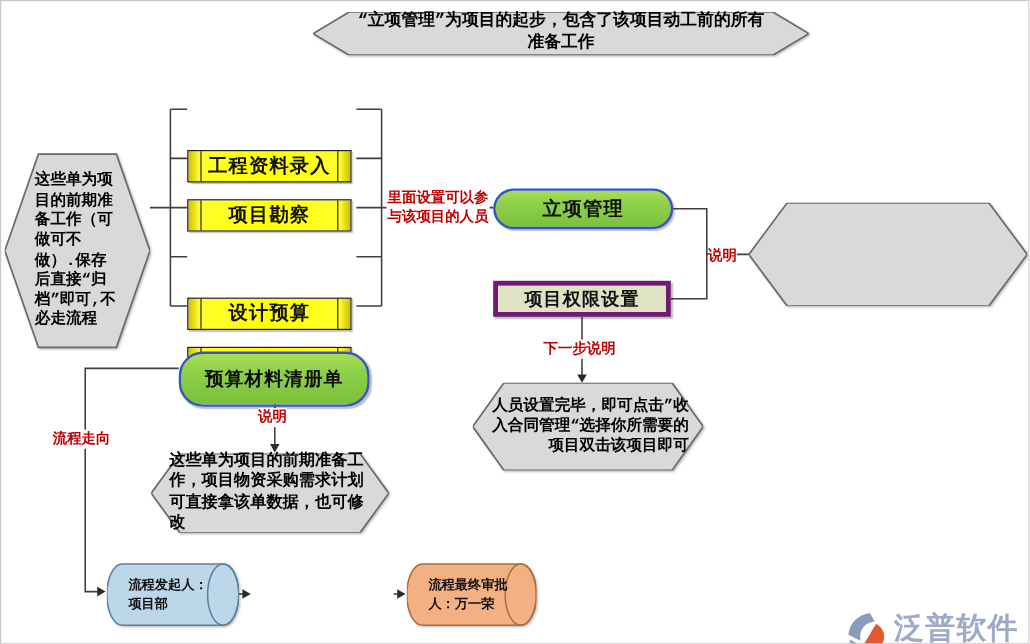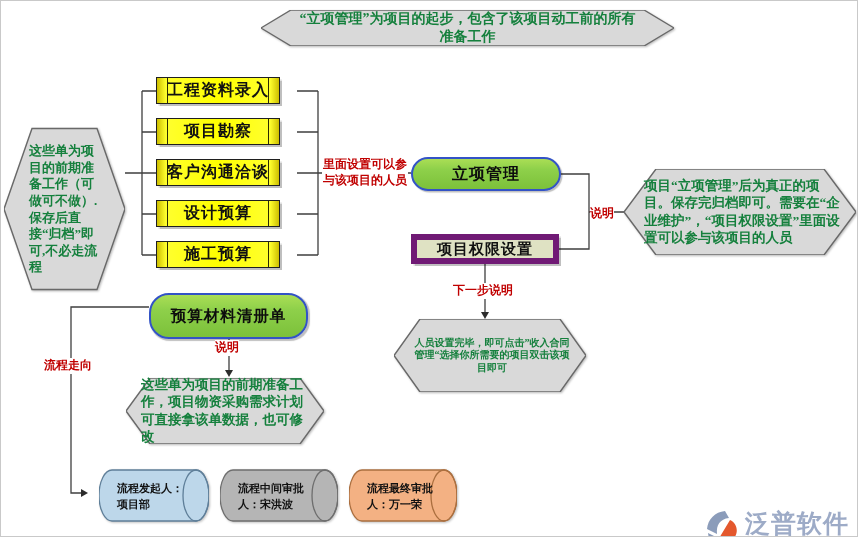--- a/index.html
+++ b/index.html
@@ -6,53 +6,54 @@
   .canvas{
     position:relative;width:858px;height:537px;background:#ffffff;
     border:1px solid #c9c9c9;box-sizing:border-box;overflow:hidden;
     font-family:"Liberation Serif","DejaVu Serif",serif;color:#111;
   }
   
   .wires{position:absolute;left:0;top:0;width:858px;height:537px;}
   
   .hex{position:absolute;}
   .hex svg{position:absolute;left:0;top:0;width:100%;height:100%;filter:drop-shadow(1.5px 1.5px 1px rgba(0,0,0,.28));}
-  .hex .txt{position:absolute;font-weight:bold;color:#15803d;line-height:1.28;}
+  .hex .txt{position:absolute;font-weight:bold;color:#000000;line-height:1.28;font-family:Liberation Mono, monospace;}
   
   .ybox{
-    position:absolute;left:155px;width:124px;height:27px;box-sizing:border-box;
+    position:absolute;left:155px;width:137px;height:27px;box-sizing:border-box;
     background:linear-gradient(90deg,#cdbe00 0,#ffff2e 9px,#ffff00 50%,#ffff2e calc(100% - 9px),#cdbe00 100%);
     border:1.6px solid #1f1f1f;display:flex;align-items:center;justify-content:center;
     font-weight:bold;font-size:16px;letter-spacing:1px;
     box-shadow:1.5px 1.5px 1px rgba(0,0,0,.25);
+    margin-top:48px;
   }
   .ybox::before,.ybox::after{content:"";position:absolute;top:0;bottom:0;width:0;border-left:1.4px solid #2a2a00;}
   .ybox::before{left:10px;} .ybox::after{right:10px;}
   
   .stadium{
     position:absolute;box-sizing:border-box;border-radius:20px;
     background:linear-gradient(180deg,#aade55 0,#8ed04a 35%,#7cc13a 100%);
     border:2.2px solid #3353c6;display:flex;align-items:center;justify-content:center;
     font-weight:bold;font-size:16px;letter-spacing:1px;color:#0d0d0d;
     box-shadow:1.5px 1.5px 1px rgba(0,0,0,.25);
   }
   
   .redrect{
-    position:absolute;box-sizing:border-box;background:#dfe2c3;border:6px solid #701a75;
+    position:absolute;box-sizing:border-box;background:#dfe2c3;border:4px solid #701a75;
     display:flex;align-items:center;justify-content:center;font-weight:bold;font-size:15px;letter-spacing:1px;
     box-shadow:1.5px 1.5px 1px rgba(0,0,0,.25);
   }
   
   .rlabel{
     position:absolute;color:#c00000;font-weight:bold;font-size:12px;line-height:1.3;
     background:#ffffff;text-align:center;white-space:nowrap;
   }
   .rlabel.wrap{white-space:normal;}
   
-  .cyl{position:absolute;height:53px;margin-left:10px;}
+  .cyl{position:absolute;height:53px;}
   .cyl svg{position:absolute;left:0;top:0;width:100%;height:100%;filter:drop-shadow(1.2px 1.2px 1px rgba(0,0,0,.25));}
   .cyl .txt{position:absolute;left:18px;top:50%;transform:translateY(-50%);font-weight:bold;font-size:11px;line-height:1.5;color:#111;}
   
   .logo{position:absolute;left:700px;top:505px;width:156px;height:48px;}
   .logo .brand{position:absolute;left:44px;top:1px;font-size:25px;font-weight:bold;color:#9dabc7;letter-spacing:1px;font-family:"Liberation Sans",sans-serif;}
   .logo .url{position:absolute;left:40px;top:31px;font-size:13px;font-weight:bold;color:#e4582d;font-family:"Liberation Sans",sans-serif;}
 </style>
 </head>
 <body>
 
@@ -85,45 +86,43 @@
 
   <div class="hex" style="left:3px;top:105px;width:121px;height:206px;">
     <svg viewBox="0 0 121 161">
       <polygon points="0,80.5 28,0 93,0 121,80.5 93,161 28,161" fill="#d9d9d9" stroke="#696969" stroke-width="1.4"></polygon>
     </svg>
     <div class="txt" style="left:25px;width:70px;top:50%;transform:translateY(-50%);font-size:13px;text-align:left;">这些单为项目的前期准备工作（可做可不做）.保存后直接“归档”即可,不必走流程</div>
   </div>
 
   <div class="ybox" style="top:76px;">工程资料录入</div>
   <div class="ybox" style="top:117px;">项目勘察</div>
-  <div class="ybox" style="top:158px;">客户沟通洽谈</div>
   <div class="ybox" style="top:199px;">设计预算</div>
   <div class="ybox" style="top:240px;">施工预算</div>
 
   <div class="rlabel wrap" style="left:321px;top:156px;width:86px;">里面设置可以参与该项目的人员</div>
 
   <div class="stadium" style="left:410px;top:156px;width:150px;height:34px;">立项管理</div>
 
   <div class="redrect" style="left:410px;top:233px;width:148px;height:30px;">项目权限设置</div>
 
   <div class="hex" style="left:623px;top:168px;width:232px;height:86px;">
     <svg viewBox="0 0 232 86">
       <polygon points="0,43 32,0 200,0 232,43 200,86 32,86" fill="#d9d9d9" stroke="#696969" stroke-width="1.4"></polygon>
     </svg>
-    <div class="txt" style="left:20px;width:197px;top:50%;transform:translateY(-50%);font-size:13.5px;text-align:left;">项目“立项管理”后为真正的项目。保存完归档即可。需要在“企业维护”，“项目权限设置”里面设置可以参与该项目的人员</div>
   </div>
 
   <div class="rlabel" style="left:589px;top:205px;">说明</div>
   <div class="rlabel" style="left:452px;top:282px;">下一步说明</div>
 
   <div class="hex" style="left:393px;top:318px;width:192px;height:73px;">
     <svg viewBox="0 0 192 73">
       <polygon points="0,36.5 26,0 166,0 192,36.5 166,73 26,73" fill="#d9d9d9" stroke="#696969" stroke-width="1.4"></polygon>
     </svg>
-    <div class="txt" style="left:16px;width:164px;top:50%;transform:translateY(-50%);font-size:10px;text-align:center;">人员设置完毕，即可点击”收入合同管理“选择你所需要的项目双击该项目即可</div>
+    <div class="txt" style="left:16px;width:164px;top:50%;transform:translateY(-50%);font-size:13px;text-align:right;">人员设置完毕，即可点击”收入合同管理“选择你所需要的项目双击该项目即可</div>
   </div>
 
   <div class="stadium" style="left:148px;top:292px;width:159px;height:46px;font-size:15.5px;">预算材料清册单</div>
 
   <div class="rlabel" style="left:214px;top:339px;">说明</div>
 
   <div class="hex" style="left:125px;top:377px;width:198px;height:66px;">
     <svg viewBox="0 0 198 66">
       <polygon points="0,33 24,0 174,0 198,33 174,66 24,66" fill="#d9d9d9" stroke="#696969" stroke-width="1.4"></polygon>
     </svg>
@@ -133,27 +132,20 @@
   <div class="rlabel" style="left:43px;top:357px;">流程走向</div>
 
   <div class="cyl" style="left:88px;top:468px;width:110px;">
     <svg viewBox="0 0 110 53">
       <path d="M13,1 H97 A13,25.5 0 0 1 97,52 H13 A13,25.5 0 0 1 13,1 Z" fill="#bdd7ea" stroke="#5f7f99" stroke-width="1.3"></path>
       <ellipse cx="97" cy="26.5" rx="13" ry="25.5" fill="none" stroke="#5f7f99" stroke-width="1.3"></ellipse>
     </svg>
     <div class="txt" style="width:76px;">流程发起人：项目部</div>
   </div>
 
-  <div class="cyl" style="left:209px;top:468px;width:118px;">
-    <svg viewBox="0 0 118 53">
-      <path d="M13,1 H105 A13,25.5 0 0 1 105,52 H13 A13,25.5 0 0 1 13,1 Z" fill="#b5b5b5" stroke="#6e6e6e" stroke-width="1.3"></path>
-      <ellipse cx="105" cy="26.5" rx="13" ry="25.5" fill="none" stroke="#6e6e6e" stroke-width="1.3"></ellipse>
-    </svg>
-    <div class="txt" style="width:80px;">流程中间审批人：宋洪波</div>
-  </div>
 
   <div class="cyl" style="left:338px;top:468px;width:108px;">
     <svg viewBox="0 0 108 53">
       <path d="M13,1 H95 A13,25.5 0 0 1 95,52 H13 A13,25.5 0 0 1 13,1 Z" fill="#f3b183" stroke="#ab6f3f" stroke-width="1.3"></path>
       <ellipse cx="95" cy="26.5" rx="13" ry="25.5" fill="none" stroke="#ab6f3f" stroke-width="1.3"></ellipse>
     </svg>
     <div class="txt" style="width:80px;">流程最终审批人：万一荣</div>
   </div>
 
   <div class="logo">

